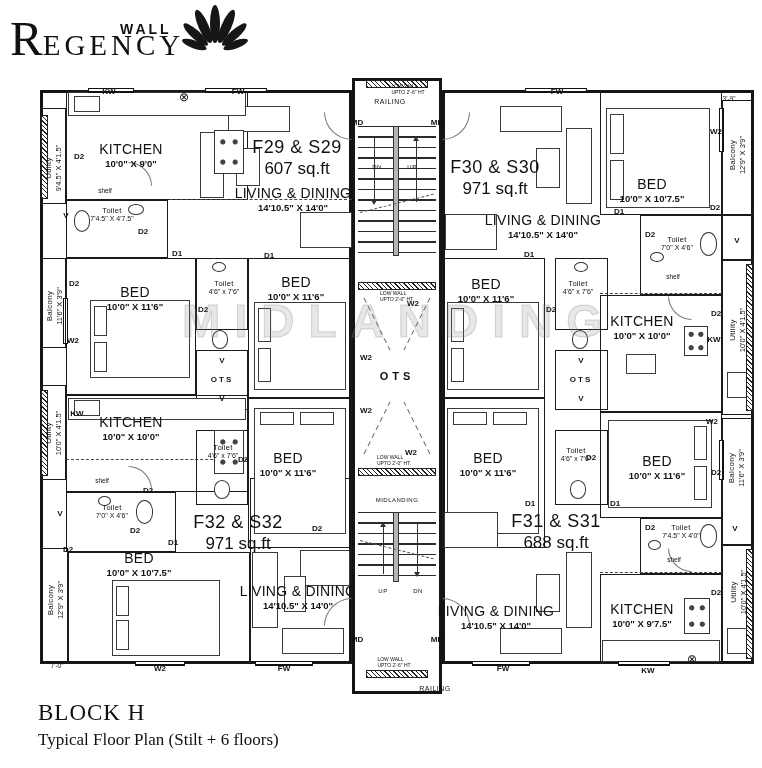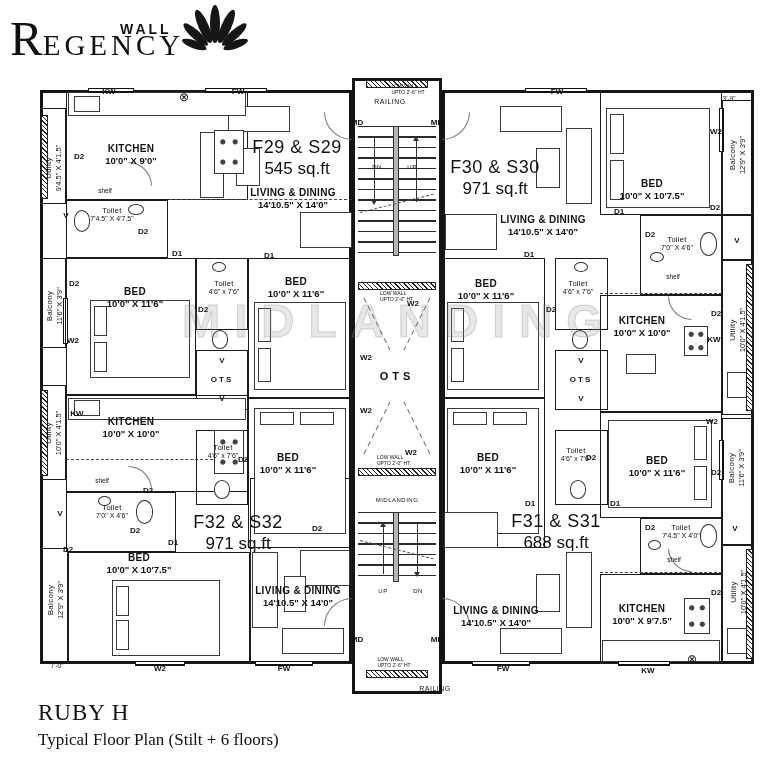--- a/index.html
+++ b/index.html
@@ -2,21 +2,21 @@
 <html><head>
 <meta charset="utf-8">
 <style>
 *{margin:0;padding:0;box-sizing:border-box}
 html,body{width:762px;height:768px;background:#fff;font-family:"Liberation Sans",sans-serif;color:#111;position:relative;overflow:hidden}
 .bk{position:absolute;border:3px solid #141414;background:#fff}
 .rm{position:absolute;border:1.6px solid #1a1a1a}
 .dl{position:absolute;border-top:1.3px dashed #444}
 .lb{position:absolute;transform:translate(-50%,-50%);text-align:center;line-height:1.2;white-space:nowrap;color:#111;z-index:30}
 .vt{transform:translate(-50%,-50%) rotate(-90deg)}
-.rn{font-size:10px;font-weight:700;letter-spacing:.3px}
+.rn{font-size:14px;font-weight:400;letter-spacing:.3px}
 .rd{font-size:9.5px;font-weight:700}
 .sm .rn{font-size:7.5px;font-weight:400}
 .sm .rd{font-size:7px;font-weight:400}
 .vt .rn{font-size:8px;font-weight:400}
 .vt .rd{font-size:7.5px;font-weight:400}
 .un{font-size:18px;letter-spacing:.5px}
 .ua{font-size:17px}
 .tk{position:absolute;transform:translate(-50%,-50%);font-size:8px;font-weight:700;white-space:nowrap;z-index:30;background:transparent}
 .sh{font-size:6.5px;font-weight:400}
 .t6{font-size:6px;font-weight:400;letter-spacing:.5px}
@@ -231,21 +231,21 @@
 <div class="bsn" style="left:650px;top:252px;width:14px;height:10px"></div>
 <div class="wc" style="left:136px;top:500px;width:17px;height:24px"></div>
 <div class="bsn" style="left:98px;top:496px;width:13px;height:10px"></div>
 <div class="wc" style="left:214px;top:480px;width:16px;height:19px"></div>
 <div class="wc" style="left:570px;top:480px;width:16px;height:19px"></div>
 <div class="wc" style="left:700px;top:524px;width:17px;height:24px"></div>
 <div class="bsn" style="left:648px;top:540px;width:13px;height:10px"></div>
 
 <div class="lb" style="left:297px;top:158px">
   <div class="un">F29 &amp; S29</div>
-  <div class="ua">545 sq.ft</div>
+  <div class="ua">607 sq.ft</div>
 </div>
 <div class="lb" style="left:495px;top:178px">
   <div class="un">F30 &amp; S30</div>
   <div class="ua">971 sq.ft</div>
 </div>
 <div class="lb" style="left:556px;top:532px">
   <div class="un">F31 &amp; S31</div>
   <div class="ua">688 sq.ft</div>
 </div>
 <div class="lb" style="left:238px;top:533px">
@@ -455,14 +455,14 @@
 <div class="tk" style="left:317px;top:528px">D2</div>
 <div class="tk sh" style="left:105px;top:190px">shelf</div>
 <div class="tk sh" style="left:102px;top:480px">shelf</div>
 <div class="tk sh" style="left:673px;top:276px">shelf</div>
 <div class="tk sh" style="left:674px;top:559px">shelf</div>
 <div class="tk" style="left:184px;top:97px;font-size:12px;font-weight:400">⊗</div>
 <div class="tk" style="left:692px;top:659px;font-size:12px;font-weight:400">⊗</div>
 <div class="tk dm" style="left:729px;top:98px">3'-9"</div>
 <div class="tk dm" style="left:57px;top:665px">7'-0"</div>
 
-<div class="fb">RUBY H</div>
+<div class="fb">BLOCK H</div>
 <div class="fs">Typical Floor Plan (Stilt + 6 floors)</div>
 
 </body></html>

